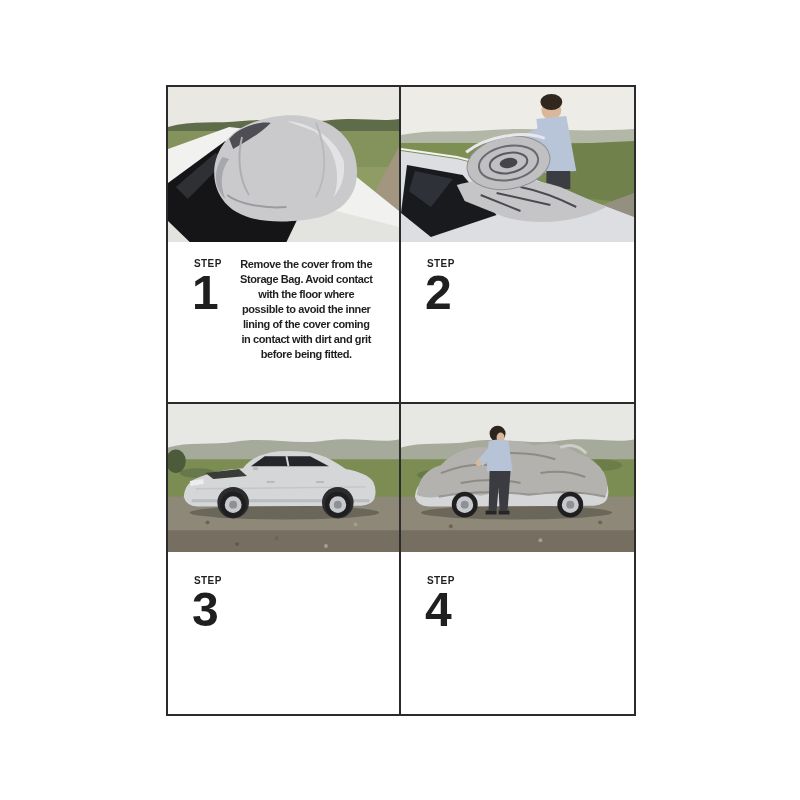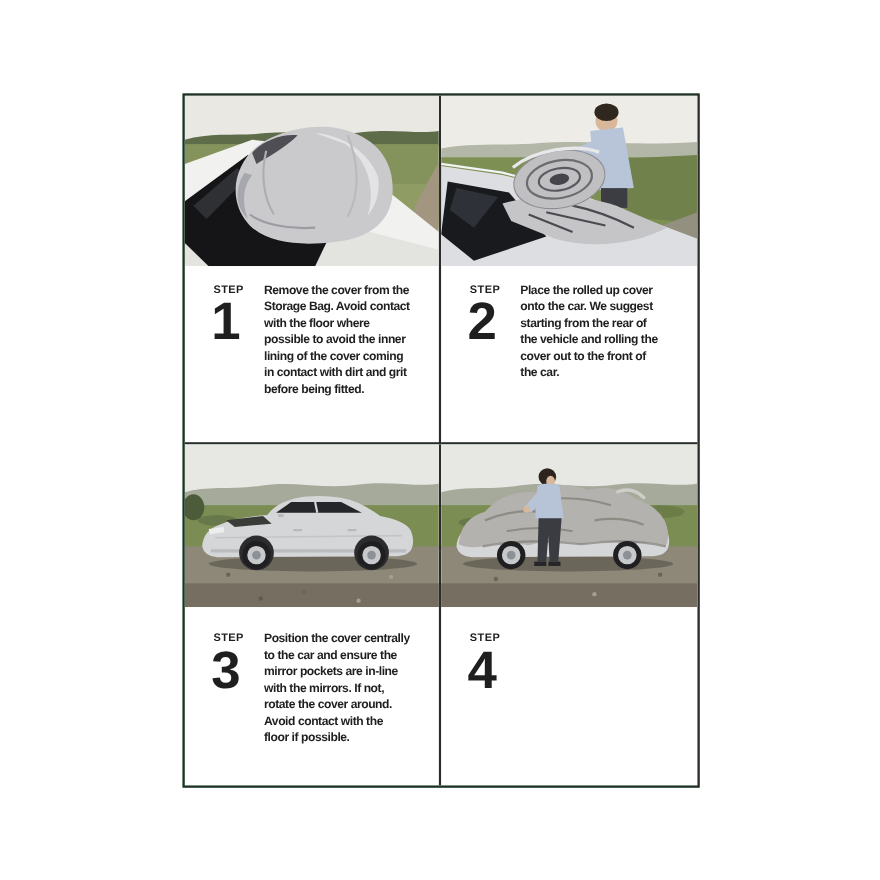--- a/index.html
+++ b/index.html
@@ -9,21 +9,21 @@
     font-family: "Liberation Sans", sans-serif;
     position: relative;
     overflow: hidden;
   }
   .sheet {
     position: absolute;
     left: 166px; top: 85px;
     width: 470px; height: 631px;
     box-sizing: border-box;
     border: 2px solid #2b2b2b;
-    background: #15803d;
+    background: #22c55e;
     display: grid;
     grid-template-columns: 233px 233px;
     grid-template-rows: 317px 1fr;
   }
   .cell { position: relative; overflow: hidden; background: #ffffff; box-sizing: border-box; }
   .cell.col-left  { border-right: 2px solid #2b2b2b; }
   .cell.row-top   { border-bottom: 2px solid #2b2b2b; }
   .photo { width: 100%; height: 155px; overflow: hidden; }
   .row-bottom .photo { height: 148px; }
   .photo svg { display: block; width: 100%; height: 100%; }
@@ -49,20 +49,21 @@
     color: #1f1f1f;
   }
   .step-text {
     margin: 0;
     font-size: 11px;
     font-weight: bold;
     letter-spacing: -0.4px;
     line-height: 15px;
     color: #1f1f1f;
     white-space: pre;
+    text-align: center;
   }
 </style>
 </head>
 <body>
 
 <div class="sheet">
 
   <div class="cell col-left row-top">
     <div class="photo">
       <svg viewBox="0 0 234 155" preserveAspectRatio="none" aria-label="cover-in-storage-bag-on-rear-windscreen">
@@ -128,26 +129,20 @@
           <ellipse cx="108" cy="76" rx="9" ry="5" fill="#45454b"></ellipse>
           <path d="M68,58 C90,46 128,46 148,58" stroke="#e8e8ea" stroke-width="3" fill="none"></path>
         </g>
       </svg>
     </div>
     <div class="caption">
       <div class="step-col">
         <div class="step-label">STEP</div>
         <div class="step-number">2</div>
       </div>
-      <p class="step-text">Place the rolled up cover
-onto the car. We suggest
-starting from the rear of
-the vehicle and rolling the
-cover out to the front of
-the car.</p>
     </div>
   </div>
 
   <div class="cell col-left row-bottom">
     <div class="photo">
       <svg viewBox="0 0 234 150" preserveAspectRatio="none" aria-label="silver-car-side-view-on-gravel">
         <rect x="0" y="0" width="234" height="44" fill="#e7e8e4"></rect>
         <path d="M0,44 C20,38 45,42 70,38 C100,33 130,42 160,37 C190,33 215,40 234,36 L234,58 L0,58 Z" fill="#a5aa9b"></path>
         <rect x="0" y="56" width="234" height="40" fill="#7b8d52"></rect>
         <ellipse cx="30" cy="70" rx="18" ry="5" fill="#67784a"></ellipse>
@@ -179,27 +174,20 @@
         <circle cx="172" cy="102" r="13" fill="#1f1f21"></circle>
         <circle cx="172" cy="102" r="8.5" fill="#c7c9cc"></circle>
         <circle cx="172" cy="102" r="4" fill="#8d9094"></circle>
       </svg>
     </div>
     <div class="caption">
       <div class="step-col">
         <div class="step-label">STEP</div>
         <div class="step-number">3</div>
       </div>
-      <p class="step-text">Position the cover centrally
-to the car and ensure the
-mirror pockets are in-line
-with the mirrors. If not,
-rotate the cover around.
-Avoid contact with the
-floor if possible.</p>
     </div>
   </div>
 
   <div class="cell row-bottom">
     <div class="photo">
       <svg viewBox="0 0 234 150" preserveAspectRatio="none" aria-label="man-opening-cover-over-door-mirrors">
         <rect x="0" y="0" width="234" height="44" fill="#e7e8e4"></rect>
         <path d="M0,44 C20,38 45,42 70,38 C100,33 130,42 160,37 C190,33 215,40 234,36 L234,58 L0,58 Z" fill="#a5aa9b"></path>
         <rect x="0" y="56" width="234" height="40" fill="#7b8d52"></rect>
         <ellipse cx="36" cy="72" rx="20" ry="5" fill="#67784a"></ellipse>

